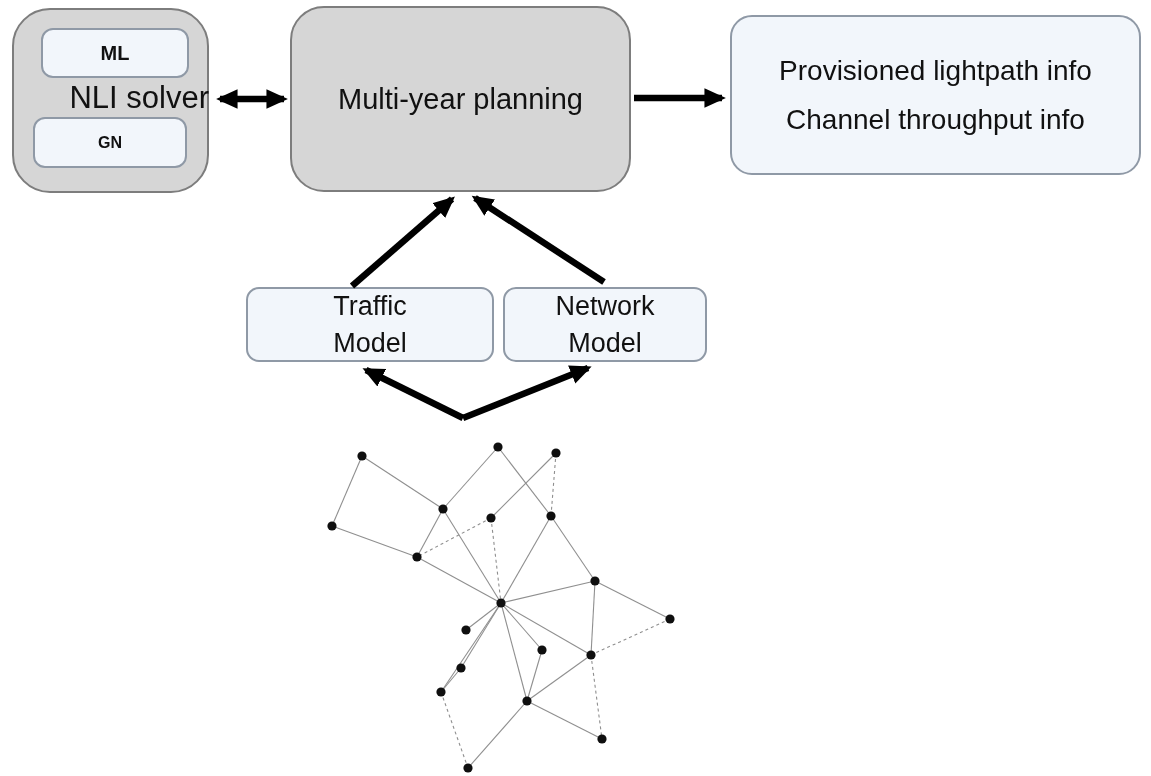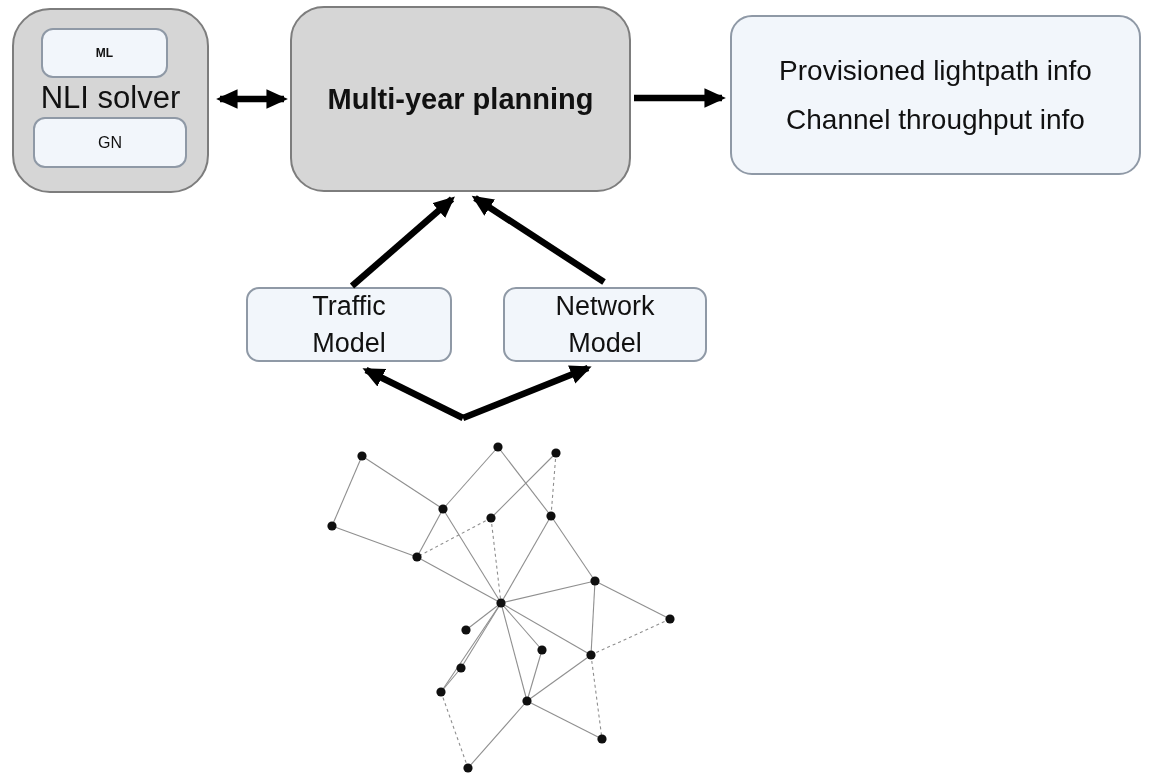--- a/index.html
+++ b/index.html
@@ -21,66 +21,65 @@
     box-sizing: border-box;
     display: flex;
     flex-direction: column;
     align-items: center;
     justify-content: center;
     text-align: center;
   }
   .gray-box {
     background: #d6d6d6;
     border: 2px solid #7d7d7d;
-    font-weight: bold;
   }
   .light-box {
     background: #f2f6fb;
     border: 2px solid #8f99a6;
   }
   
   #nli-container {
     left: 12px; top: 8px; width: 197px; height: 185px;
     border-radius: 38px;
     justify-content: flex-start;
   }
   #ml-box {
-    left: 41px; top: 28px; width: 127px; height: 50px;
+    left: 41px; top: 28px; width: 148px; height: 50px;
     border-radius: 12px;
-    font-size: 12px; font-weight: bold; align-items: center;
+    font-size: 20px; font-weight: bold; align-items: center;
   }
   #gn-box {
     left: 33px; top: 117px; width: 154px; height: 51px;
     border-radius: 12px;
-    font-size: 16px; font-weight: normal;
+    font-size: 16px; font-weight: bold;
   }
   #nli-label {
     position: absolute;
     left: 12px; top: 80px; width: 197px;
-    text-align: center;
+    text-align: right;
     font-size: 31px;
     line-height: 36px;
   }
   
   #simulator-box {
     left: 290px; top: 6px; width: 341px; height: 186px;
     border-radius: 34px;
     font-size: 29px;
     line-height: 50px;
   }
   
   #outputs-box {
     left: 730px; top: 15px; width: 411px; height: 160px;
     border-radius: 22px;
     font-size: 28px;
     line-height: 49px;
   }
   
   #traffic-box {
-    left: 246px; top: 287px; width: 206px; height: 75px;
+    left: 246px; top: 287px; width: 248px; height: 75px;
     border-radius: 13px;
     font-size: 27px;
     line-height: 37px;
   }
   #network-box {
     left: 503px; top: 287px; width: 204px; height: 75px;
     border-radius: 13px;
     font-size: 27px;
     line-height: 37px;
     text-align: center;

